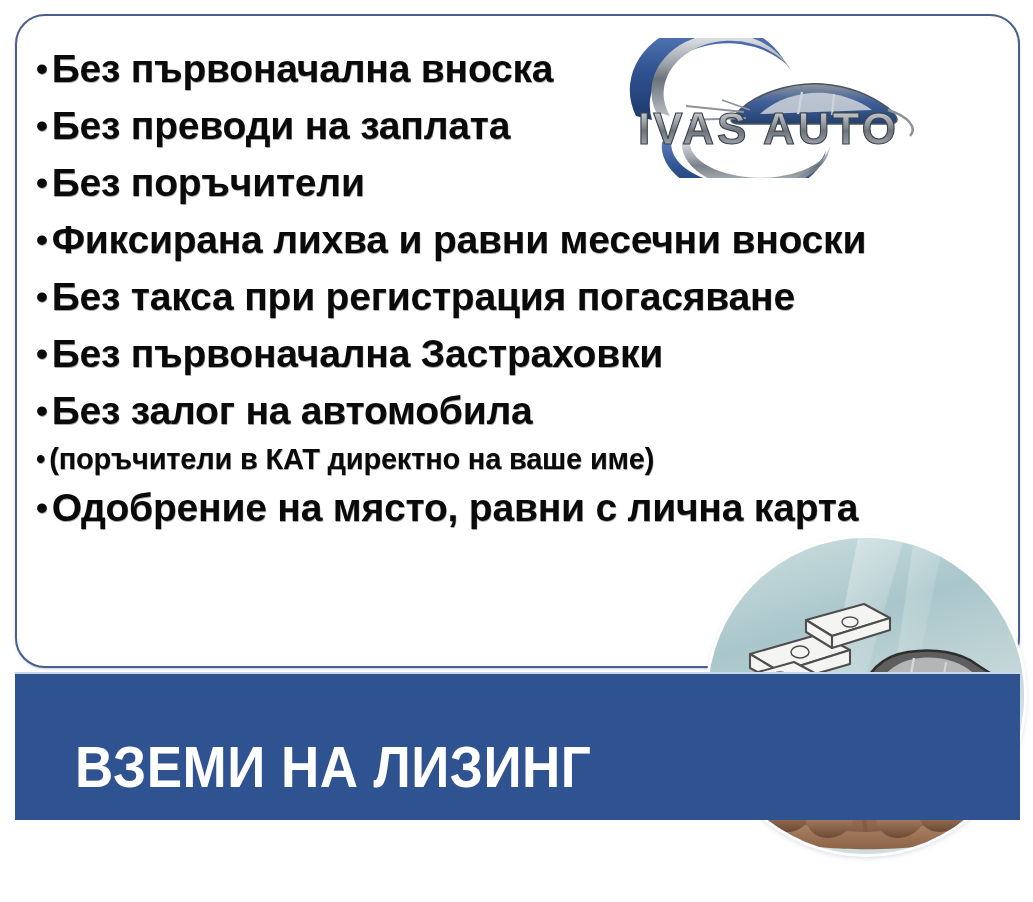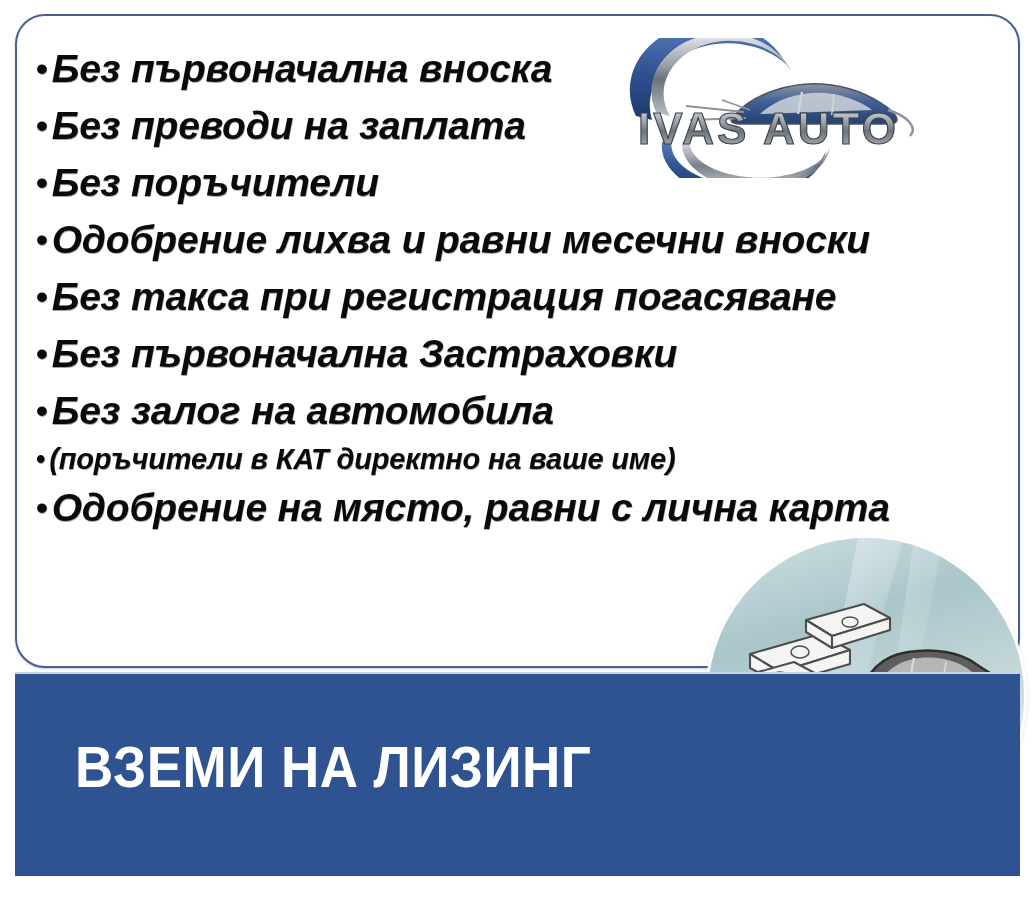--- a/index.html
+++ b/index.html
@@ -53,21 +53,20 @@
     letter-spacing: -0.2px;
     text-shadow: 0.5px 0.5px 0 rgba(0,0,0,0.35);
   }
   .bullet-dot {
     flex: 0 0 auto;
     line-height: 1;
     margin-right: 4px;
   }
   .bullet-text {
     flex: 1 1 auto;
-    font-style: italic;
   }
 
   
   .sz-big   { font-size: 39px; line-height: 57px; }
   .sz-big .bullet-dot { font-size: 34px; line-height: 57px; }
   .sz-small { font-size: 29px; line-height: 46px; }
   .sz-small .bullet-dot { font-size: 27px; line-height: 46px; }
 
   .bullet-row.tight { margin-top: -3px; }
   .wrap-line { display: block; padding-left: 19px; }
@@ -95,21 +94,21 @@
     background: #d6e2e4;
   }
   #photo-circle svg { display:block; width:100%; height:100%; }
 
   
   #banner {
     position: absolute;
     left: 15px;
     top: 672px;
     width: 1005px;
-    height: 204px;
+    height: 148px;
     background: #2f5290;
     border-top: 2px solid #c8d6ea;
     box-sizing: border-box;
   }
   #banner-text {
     position: absolute;
     left: 60px;
     top: 60px;
     color: #ffffff;
     font-size: 57px;
@@ -140,21 +139,21 @@
       <span class="bullet-text">Без преводи на заплата</span>
     </li>
 
     <li class="bullet-row sz-big">
       <span class="bullet-dot">•</span>
       <span class="bullet-text">Без поръчители</span>
     </li>
 
     <li class="bullet-row sz-big">
       <span class="bullet-dot">•</span>
-      <span class="bullet-text">Одобрение лихва и равни месечни вноски</span>
+      <span class="bullet-text">Фиксирана лихва и равни месечни вноски</span>
     </li>
 
     <li class="bullet-row sz-big">
       <span class="bullet-dot">•</span>
       <span class="bullet-text">Без такса при регистрация погасяване</span>
     </li>
 
     <li class="bullet-row sz-big">
       <span class="bullet-dot">•</span>
       <span class="bullet-text">Без първоначална Застраховки</span>

